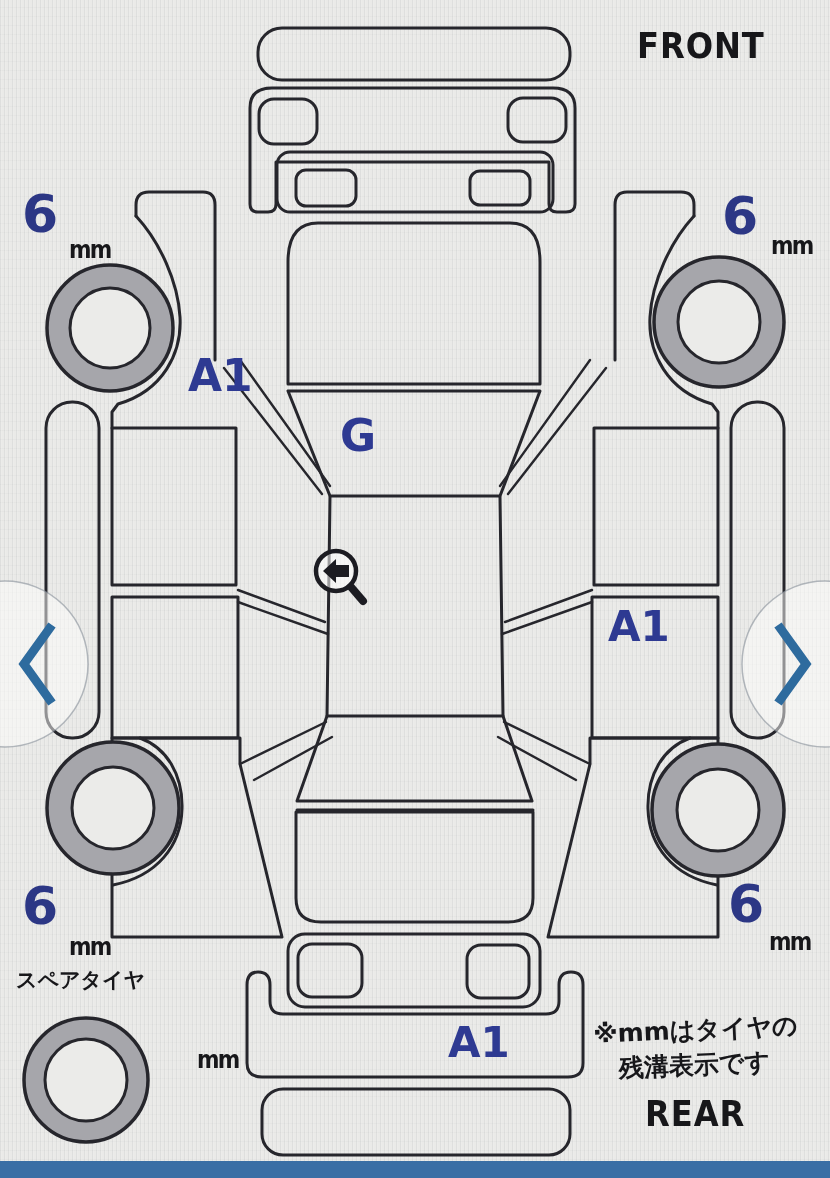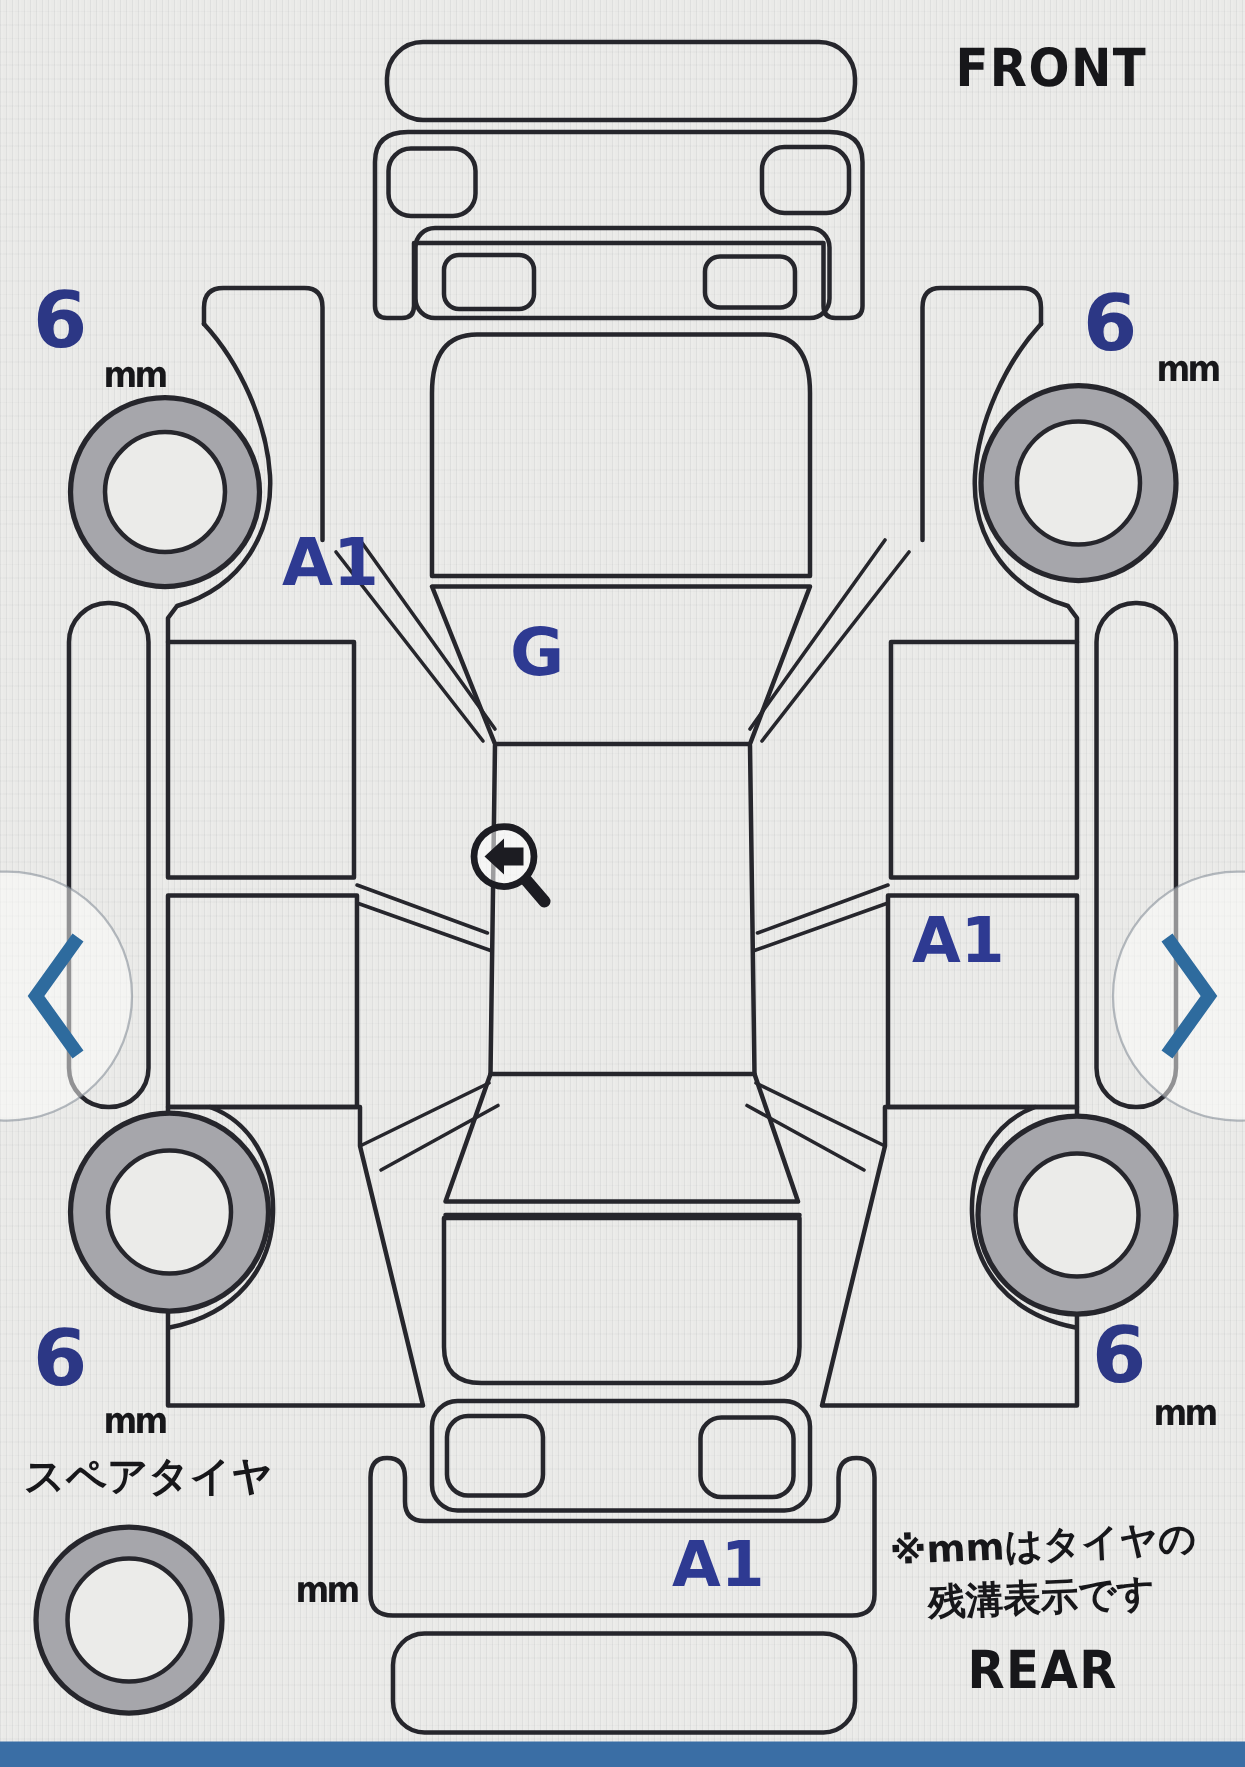--- a/index.html
+++ b/index.html
@@ -21,21 +21,21 @@
   .thin{stroke-width:2.4;}
   .tire-outer{fill:var(--tire-gray,#a6a6ab);stroke:var(--line-dark,#26262c);stroke-width:3.5;}
   .tire-inner{fill:#ebebe9;stroke:var(--line-dark,#26262c);stroke-width:3;}
   .label{position:absolute;color:var(--text-black,#17171a);font-weight:bold;white-space:nowrap;}
   .orient{font-size:35px;letter-spacing:1px;transform:scaleX(0.92);transform-origin:left top;}
   .mark{position:absolute;color:var(--mark-blue,#2e3a92);font-weight:bold;white-space:nowrap;}
   .mk44{font-size:44px;}
   .mk42{font-size:42px;}
   .tire-val{position:absolute;color:var(--value-blue,#2c3785);font-weight:bold;font-size:52px;line-height:1;}
   .unit{font-size:24px;letter-spacing:-2px;transform:scaleX(0.9);transform-origin:left top;}
-  .spare-label{font-size:27px;letter-spacing:0px;}
+  .spare-label{font-size:21px;letter-spacing:0px;}
   .footnote{position:absolute;left:594px;top:1012px;width:220px;transform:rotate(-2.5deg);}
   .footnote .fl{position:static;display:block;font-size:25px;line-height:35px;}
   .footnote .fl2{padding-left:24px;}
   .nav{position:absolute;top:579px;width:96px;height:170px;padding:0;margin:0;border:none;background:transparent;cursor:pointer;}
   .nav.prev{left:0;}
   .nav.next{right:0;}
   .magnifier{position:absolute;left:311px;top:545px;width:60px;height:64px;cursor:pointer;}
   .bottom-bar{position:absolute;left:0;right:0;bottom:0;height:17px;background:var(--bar-blue,#3a6ea5);}
 </style>
 </head>

